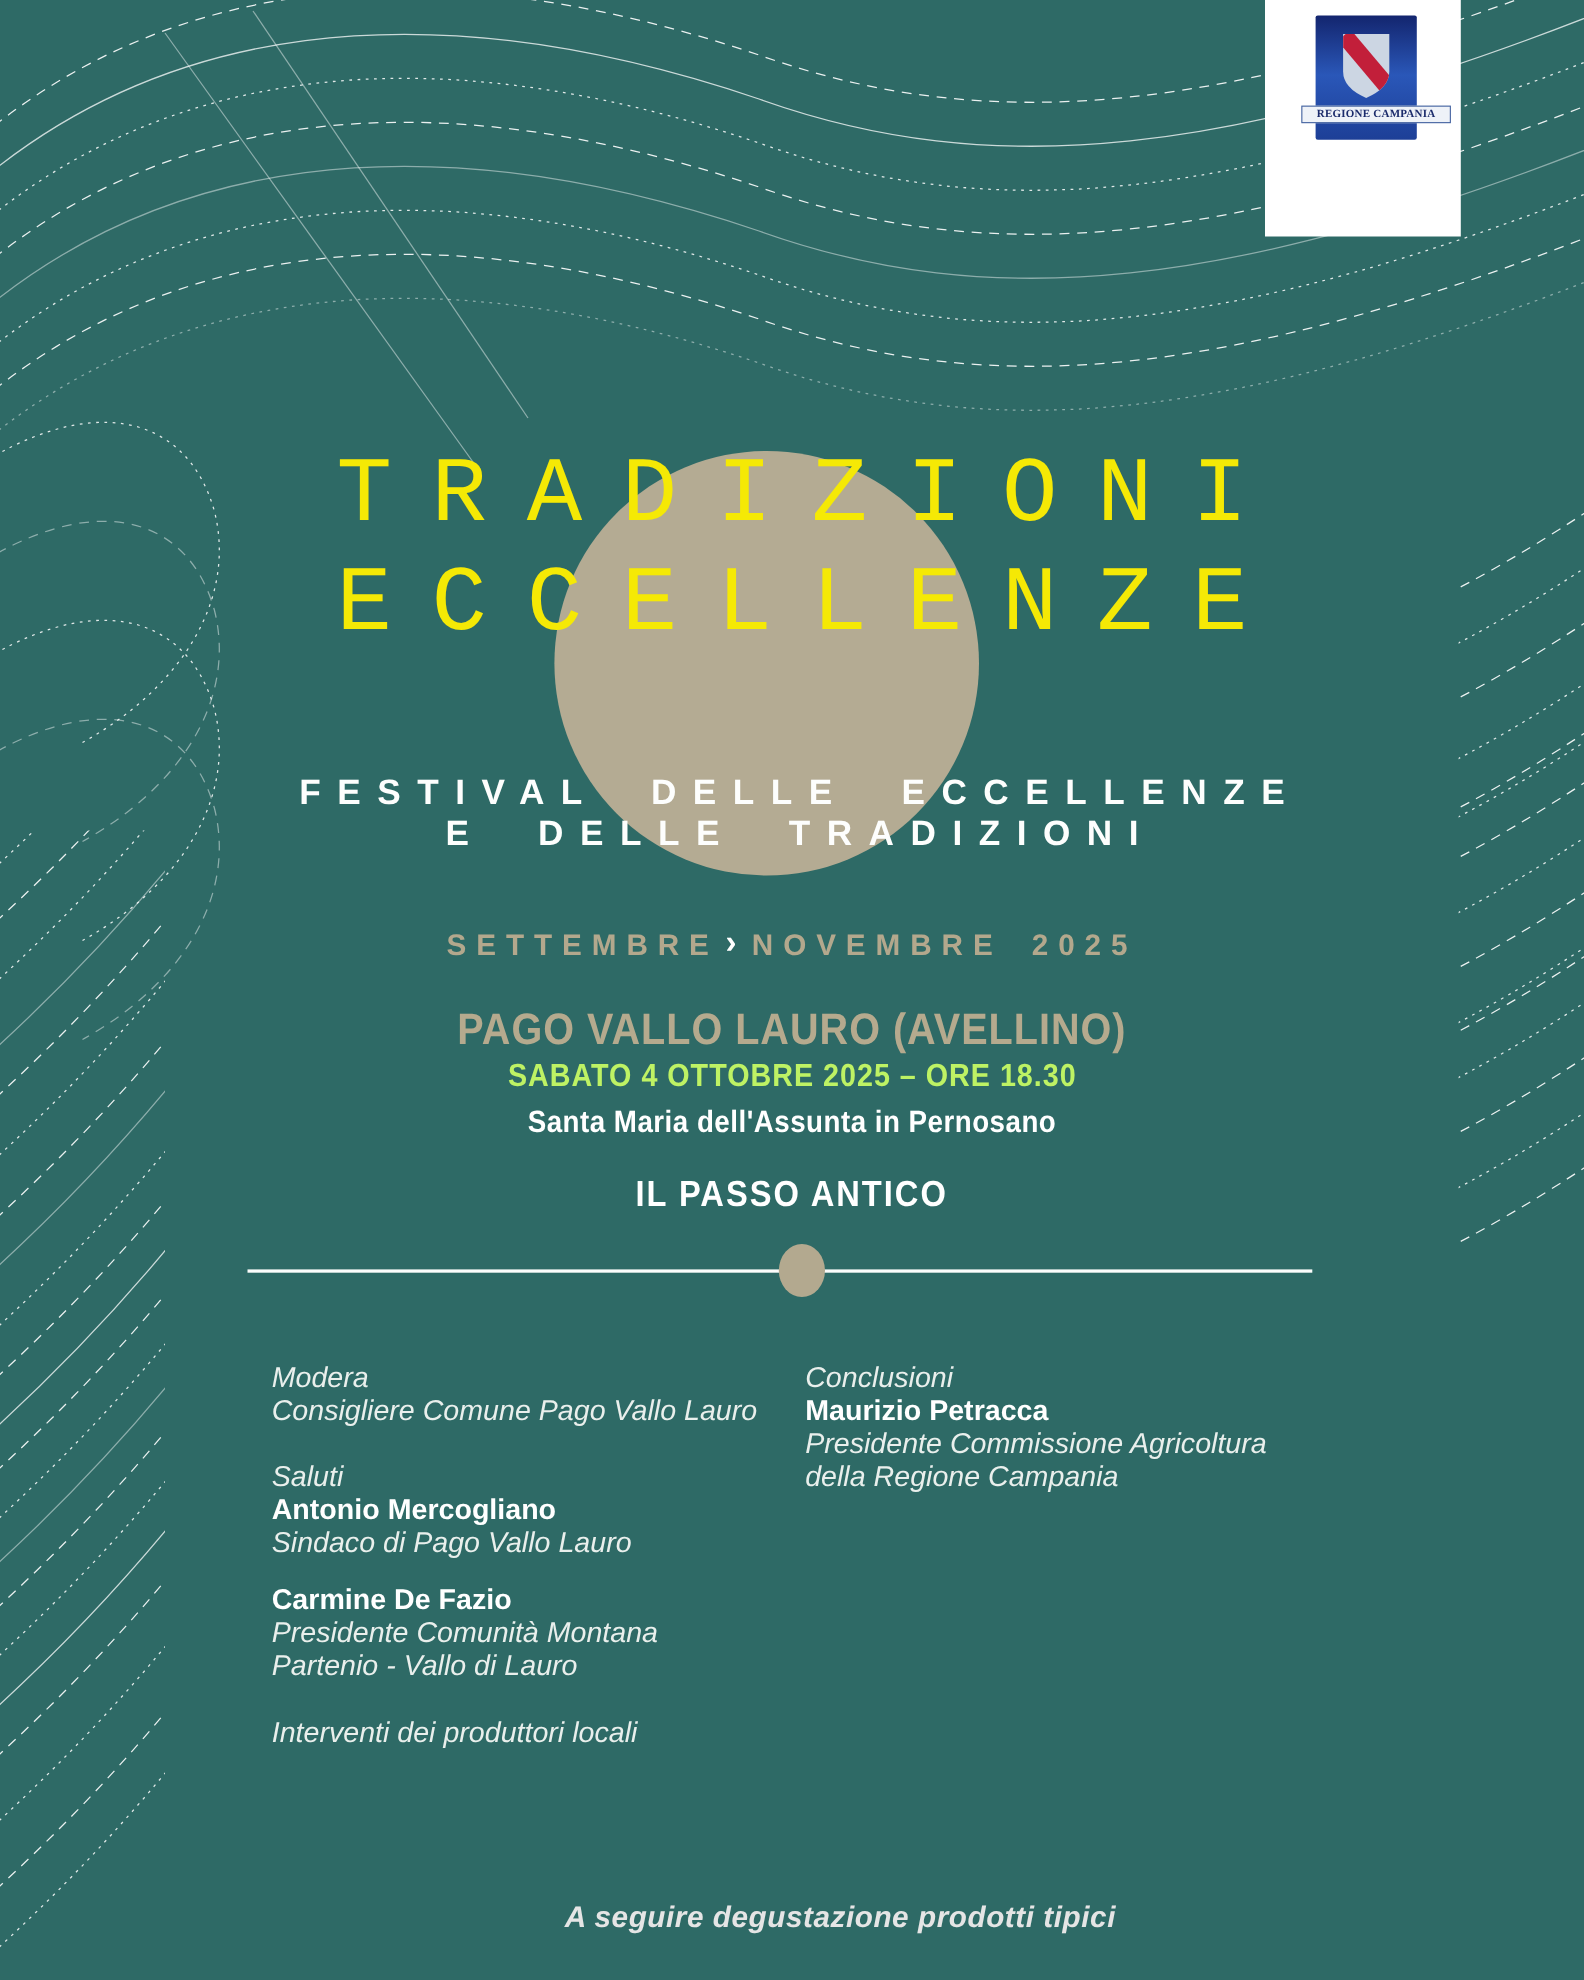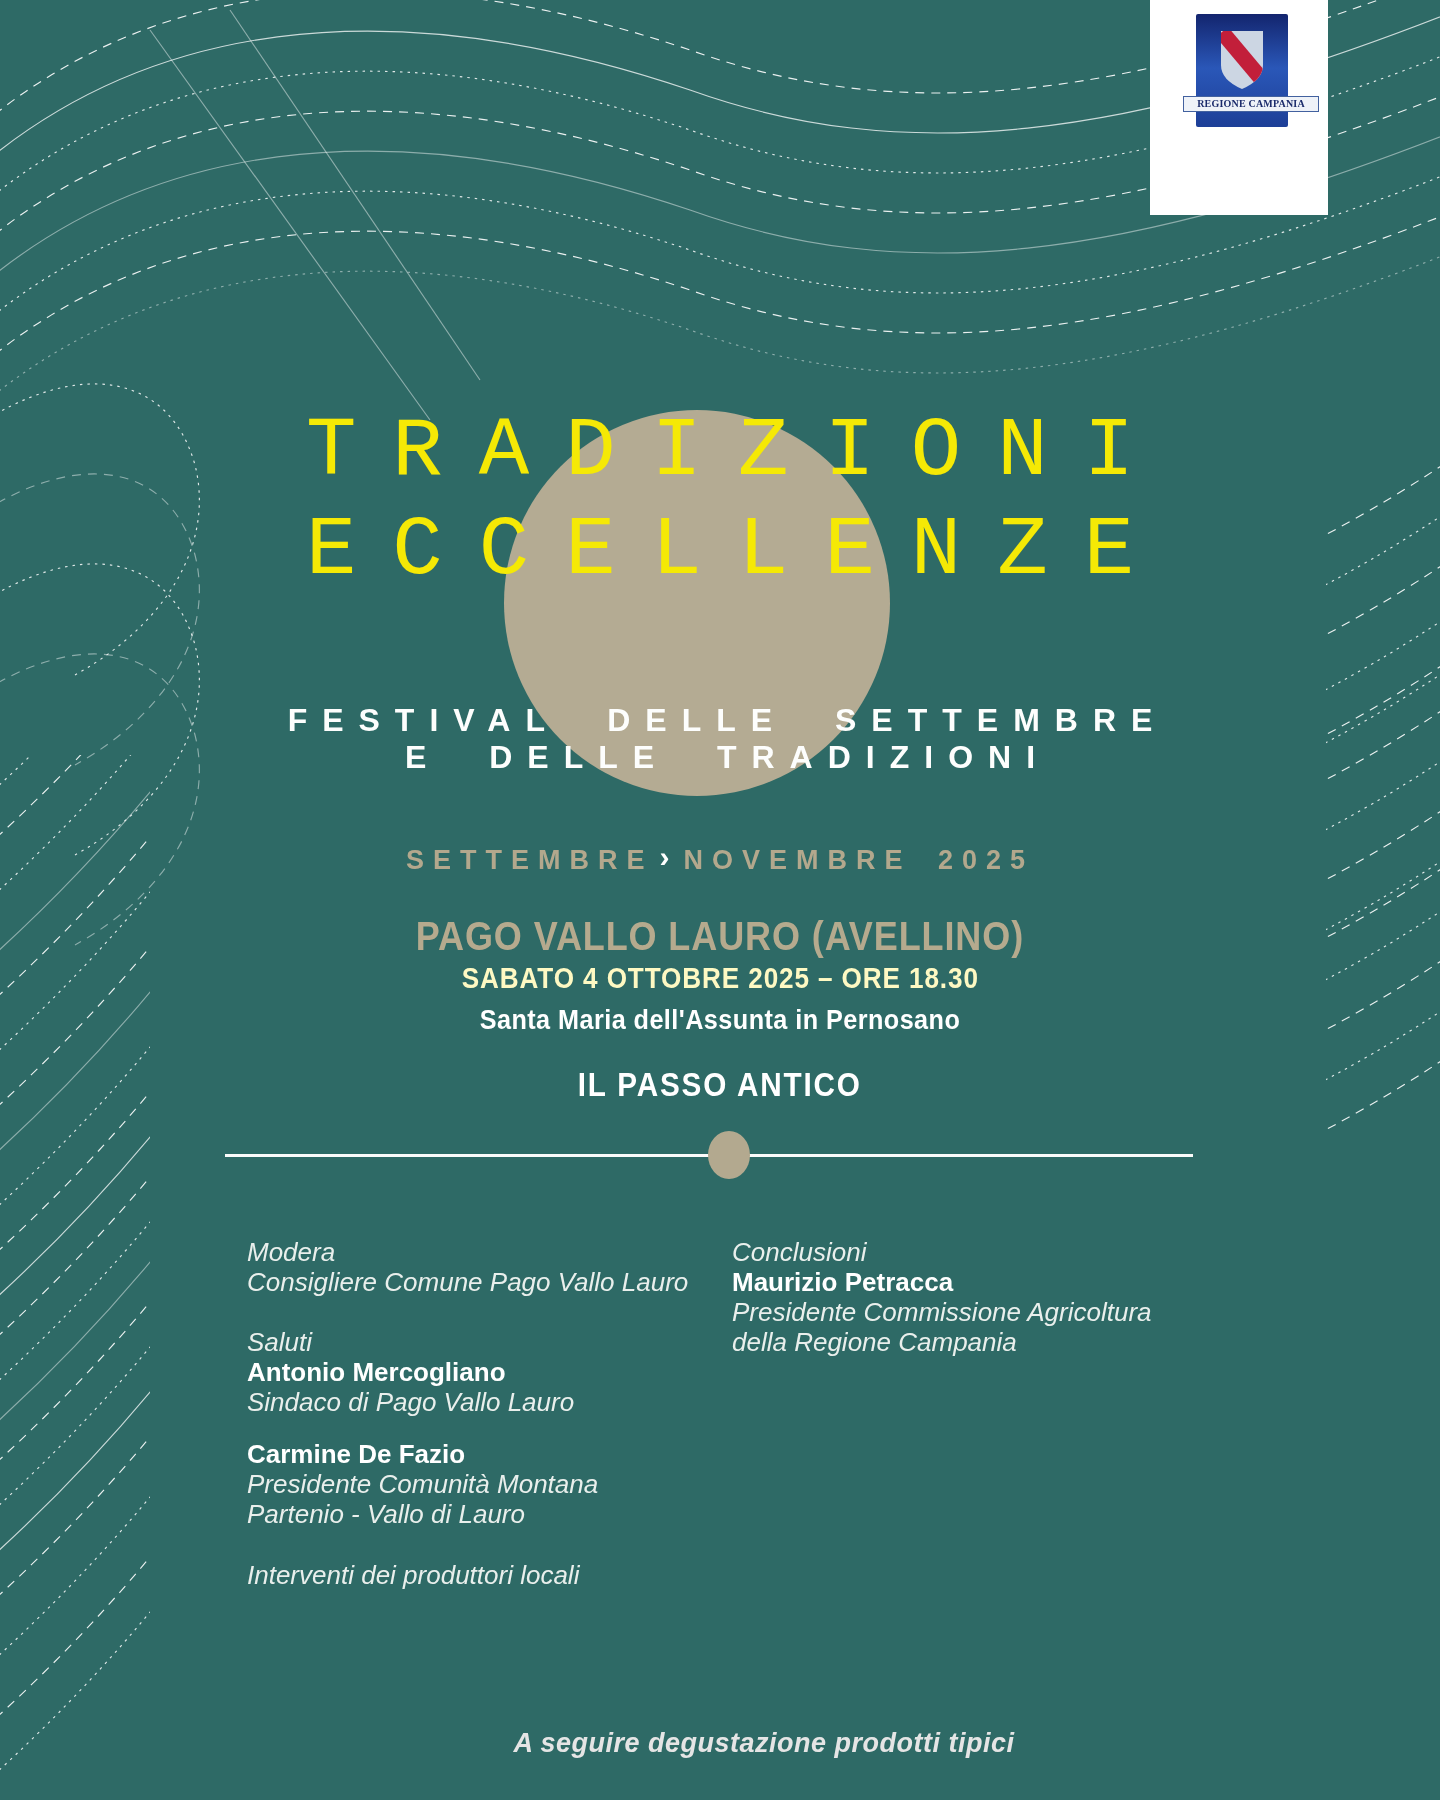--- a/index.html
+++ b/index.html
@@ -43,21 +43,21 @@
     color:#b3a88d;white-space:nowrap;
   }
   .daterange .chev{
     color:#ffffff;font-size:30px;letter-spacing:0;
     display:inline-block;transform:translateY(-2px);margin:0 14px 0 6px;
   }
 
   .cline{position:absolute;left:0;width:1440px;text-align:center;font-weight:700;white-space:nowrap;}
   .squeeze{display:inline-block;transform:scaleX(0.9);transform-origin:center;}
   .location{top:914px;font-size:40px;color:#b5aa8e;letter-spacing:1px;}
-  .datetime{top:962px;font-size:29px;color:#fef9c3;letter-spacing:1px;}
+  .datetime{top:962px;font-size:29px;color:#bef264;letter-spacing:1px;}
   .venue{top:1004px;font-size:28px;color:#ffffff;letter-spacing:0.5px;}
   .eventname{top:1066px;font-size:33px;color:#ffffff;letter-spacing:2px;}
 
   .divider-line{
     position:absolute;left:225px;top:1154px;width:968px;height:3px;background:#fbfcfb;
   }
   .divider-dot{
     position:absolute;left:708px;top:1131px;width:42px;height:48px;
     border-radius:50%;background:#b3a98f;
   }
@@ -175,21 +175,21 @@
   <div class="big-circle"></div>
 
   <div class="content">
 
     <div class="title">
       <div>TRADIZIONI</div>
       <div>ECCELLENZE</div>
     </div>
 
     <div class="subtitle">
-      <div>FESTIVAL DELLE SETTEMBRE</div>
+      <div>FESTIVAL DELLE ECCELLENZE</div>
       <div>E DELLE TRADIZIONI</div>
     </div>
 
     <div class="daterange">
       <span>SETTEMBRE</span><span class="chev">›</span><span>NOVEMBRE 2025</span>
     </div>
 
     <div class="cline location">
       <span class="squeeze">PAGO VALLO LAURO (AVELLINO)</span>
     </div>

